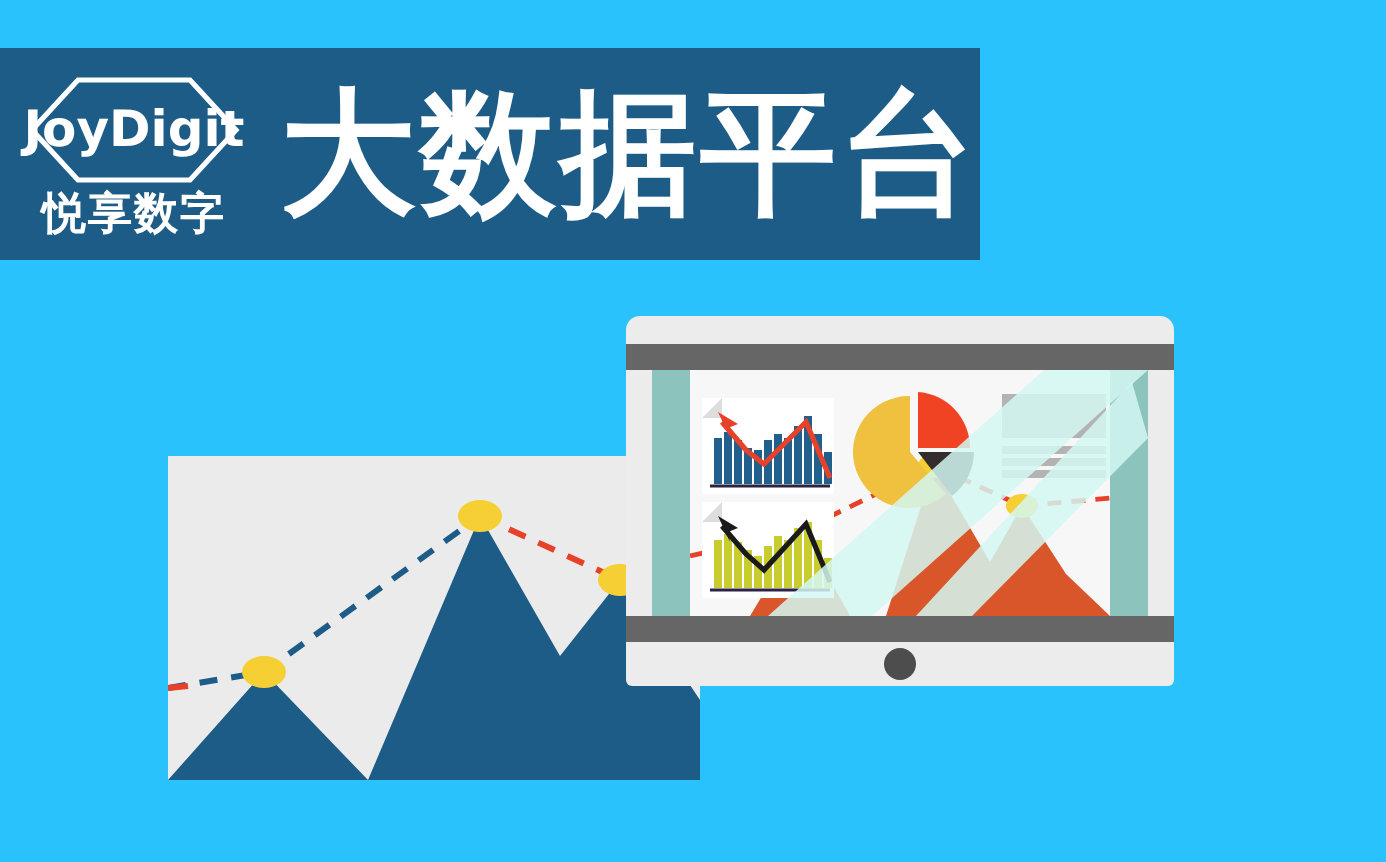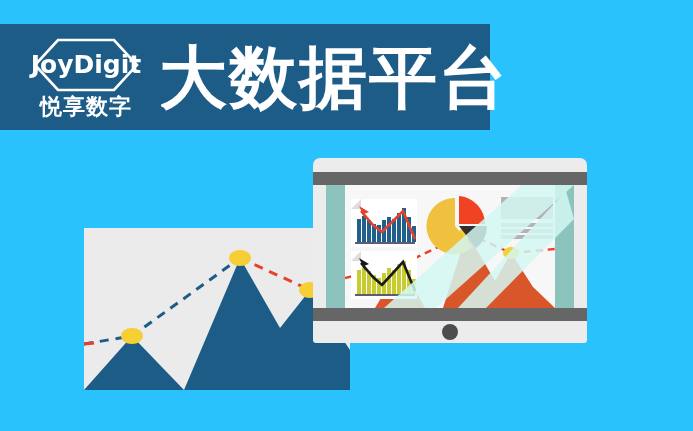--- a/index.html
+++ b/index.html
@@ -9,21 +9,21 @@
     font-family:"Liberation Sans","DejaVu Sans",sans-serif;
     overflow:hidden;
     position:relative;
   }
   #stage{position:absolute;left:0;top:0;width:693px;height:431px;overflow:hidden;background:#2ac2fc;}
 
   
   .banner{
     position:absolute;left:0;top:24px;width:490px;height:106px;
     background:#1d5c87;
-    display:flex;align-items:center;padding-left:19px;
+    display:flex;align-items:center;
   }
   .logo-block{
     position:relative;width:122px;height:92px;margin-left:12px;
     display:flex;flex-direction:column;align-items:center;justify-content:center;
   }
   .hexwrap{position:relative;width:110px;height:56px;display:flex;align-items:center;justify-content:center;}
   .hexsvg{position:absolute;left:0;top:0;}
   .logo-en{
     position:relative;z-index:2;color:#ffffff;font-size:25px;font-weight:bold;
     letter-spacing:0px;line-height:1;white-space:nowrap;font-family:"DejaVu Sans",sans-serif;

